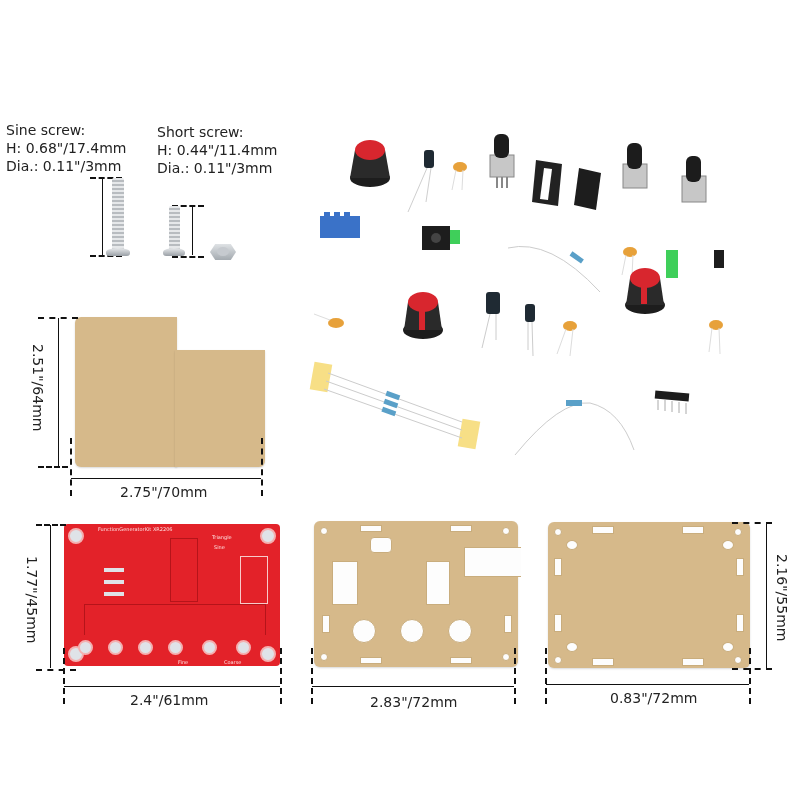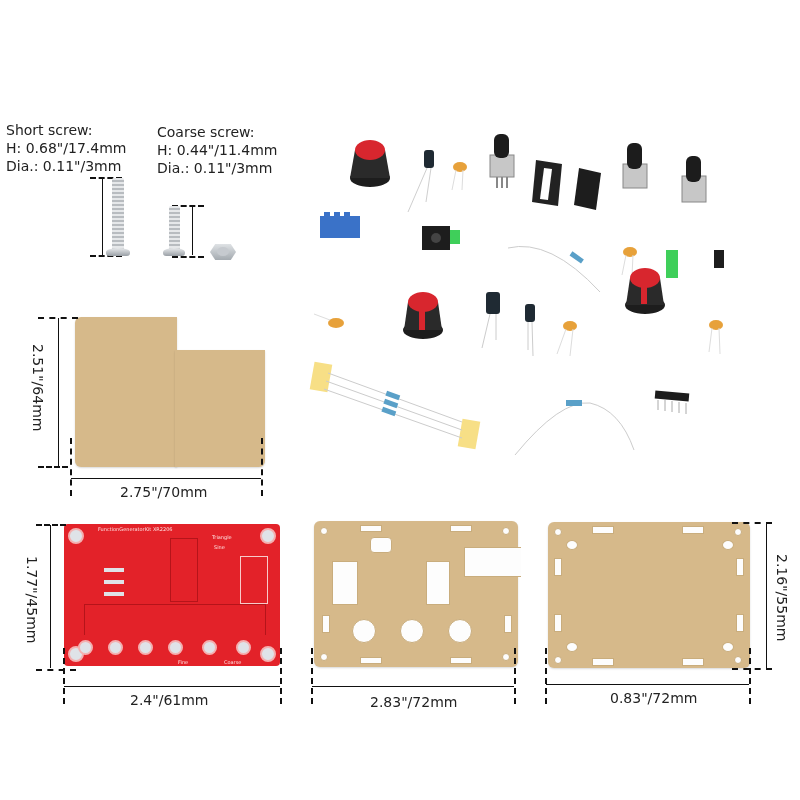--- a/index.html
+++ b/index.html
@@ -18,26 +18,26 @@
   .hole { position:absolute; background:#fdfdfd; border-radius:50%; border:1px solid #c9ad7d; }
   .pcb { position:absolute; background:#e32229; border-radius:4px; }
   .pad { position:absolute; background:#dfe3e8; border-radius:50%; border:2px solid #f4b0b0; }
   .trace { position:absolute; border:1.5px solid #b5141a; }
   .silk { position:absolute; font-size:5px; color:#ffe0e0; white-space:nowrap; font-family:"DejaVu Sans", sans-serif; }
 </style>
 </head>
 <body>
 
 <div class="abs lbl" style="left:6px;top:121px;">
-  <div>Short screw:</div>
+  <div>Sine screw:</div>
   <div>H: 0.68"/17.4mm</div>
   <div>Dia.: 0.11"/3mm</div>
 </div>
 <div class="abs lbl" style="left:157px;top:123px;">
-  <div>Coarse screw:</div>
+  <div>Short screw:</div>
   <div>H: 0.44"/11.4mm</div>
   <div>Dia.: 0.11"/3mm</div>
 </div>
 
 <div class="dash-h" style="left:90px;top:177px;width:32px;"></div>
 <div class="dash-h" style="left:90px;top:255px;width:32px;"></div>
 <div class="arrow-v" style="left:102px;top:178px;height:77px;"></div>
 <div class="abs" style="left:112px;top:178px;width:12px;height:72px;background:repeating-linear-gradient(0deg,#b8bcc0 0 2px,#e6e8ea 2px 4px);border-radius:2px;"></div>
 <div class="abs" style="left:106px;top:248px;width:24px;height:8px;background:linear-gradient(#e8eaec,#9aa0a6);border-radius:50% 50% 3px 3px;"></div>
 

